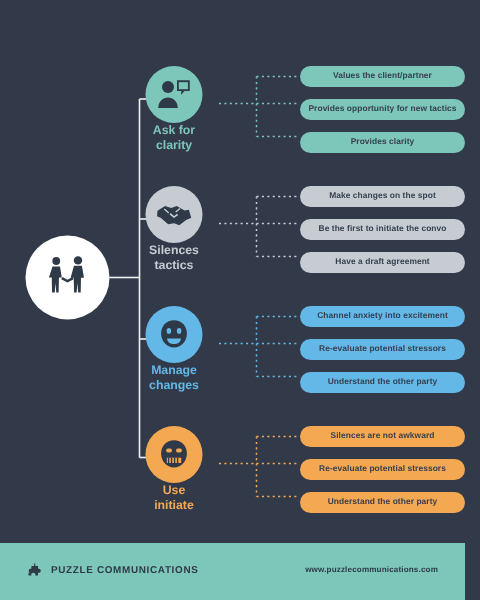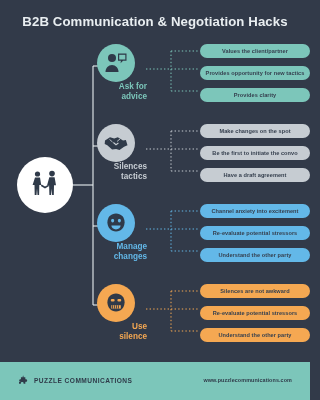--- a/index.html
+++ b/index.html
@@ -34,21 +34,21 @@
   .sec2{top:124px;}
   .sec3{top:204px;}
   .sec4{top:284px;}
 
   .ico{
     position:absolute;left:2px;top:0;width:38px;height:38px;border-radius:50%;
     display:flex;align-items:center;justify-content:center;
   }
   .ico svg{display:block;}
   .seclabel{
-    position:absolute;left:-10px;top:38px;width:62px;text-align:right;
+    position:absolute;left:-10px;top:38px;width:62px;text-align:center;
     font-size:8.2px;font-weight:700;line-height:10.2px;
   }
 
   
   .items{position:absolute;left:105px;top:0;width:110px;}
   .box{
     height:14px;border-radius:7px;margin-bottom:8px;
     display:flex;align-items:center;justify-content:center;
     font-size:5.6px;font-weight:600;color:#36404f;
     letter-spacing:.05px;white-space:nowrap;
@@ -73,21 +73,20 @@
   .footer .url{
     position:absolute;right:18px;top:15px;
     font-size:5.4px;font-weight:600;color:#2f3a49;letter-spacing:.1px;
   }
 </style>
 </head>
 <body>
 
 <div class="poster">
 
-  <div class="title">B2B Communication &amp; Negotiation Hacks</div>
 
   <svg class="tree">
     <g stroke="#e9eef1" stroke-width="1.1" fill="none">
       <line x1="73" y1="185" x2="93" y2="185"></line>
       <line x1="93" y1="66" x2="93" y2="305"></line>
       <line x1="93" y1="66" x2="104" y2="66"></line>
       <line x1="93" y1="146" x2="104" y2="146"></line>
       <line x1="93" y1="226" x2="104" y2="226"></line>
       <line x1="93" y1="305" x2="104" y2="305"></line>
     </g>
@@ -111,21 +110,21 @@
         <g fill="#2f3a49">
           <circle cx="8" cy="6" r="4"></circle>
           <path d="M1.5 20c0-4 2.9-7 6.5-7s6.5 3 6.5 7z"></path>
           <path d="M14 1.5h8.5v7.2H19l-2.4 2.6.3-2.6H14z" fill="#2f3a49"></path>
           <path d="M15.2 2.8h6.1v4.7h-6.1z" fill="#7cc6ba"></path>
         </g>
       </svg>
     </div>
     <div class="seclabel" style="color:#7cc6ba">
       <span>Ask for</span><br>
-      <span>advice</span>
+      <span>clarity</span>
     </div>
     <svg class="dots">
       <g stroke="#7cc6ba" stroke-width="1" stroke-dasharray="1.4 2.2" fill="none">
         <line x1="3" y1="25" x2="28" y2="25"></line>
         <line x1="28" y1="7" x2="28" y2="47"></line>
         <line x1="28" y1="7" x2="56" y2="7"></line>
         <line x1="28" y1="25" x2="56" y2="25"></line>
         <line x1="28" y1="47" x2="56" y2="47"></line>
       </g>
     </svg>
@@ -205,21 +204,21 @@
           <path d="M11 1.5c5 0 8.6 3.8 8.6 8.8S16 19.6 11 19.6 2.4 15.3 2.4 10.3 6 1.5 11 1.5z"></path>
           <rect x="5.8" y="7" width="3.8" height="2.6" rx="1.1" fill="#f5a852"></rect>
           <rect x="12.4" y="7" width="3.8" height="2.6" rx="1.1" fill="#f5a852"></rect>
           <path d="M6.2 13.2h9.6v3.4H6.2z" fill="#f5a852"></path>
           <path d="M7.4 13.2v3.4M9.4 13.2v3.4M11.4 13.2v3.4M13.4 13.2v3.4" stroke="#2f3a49" stroke-width=".9"></path>
         </g>
       </svg>
     </div>
     <div class="seclabel" style="color:#f5a852">
       <span>Use</span><br>
-      <span>silence</span>
+      <span>initiate</span>
     </div>
     <svg class="dots">
       <g stroke="#f5a852" stroke-width="1" stroke-dasharray="1.4 2.2" fill="none">
         <line x1="3" y1="25" x2="28" y2="25"></line>
         <line x1="28" y1="7" x2="28" y2="47"></line>
         <line x1="28" y1="7" x2="56" y2="7"></line>
         <line x1="28" y1="25" x2="56" y2="25"></line>
         <line x1="28" y1="47" x2="56" y2="47"></line>
       </g>
     </svg>

